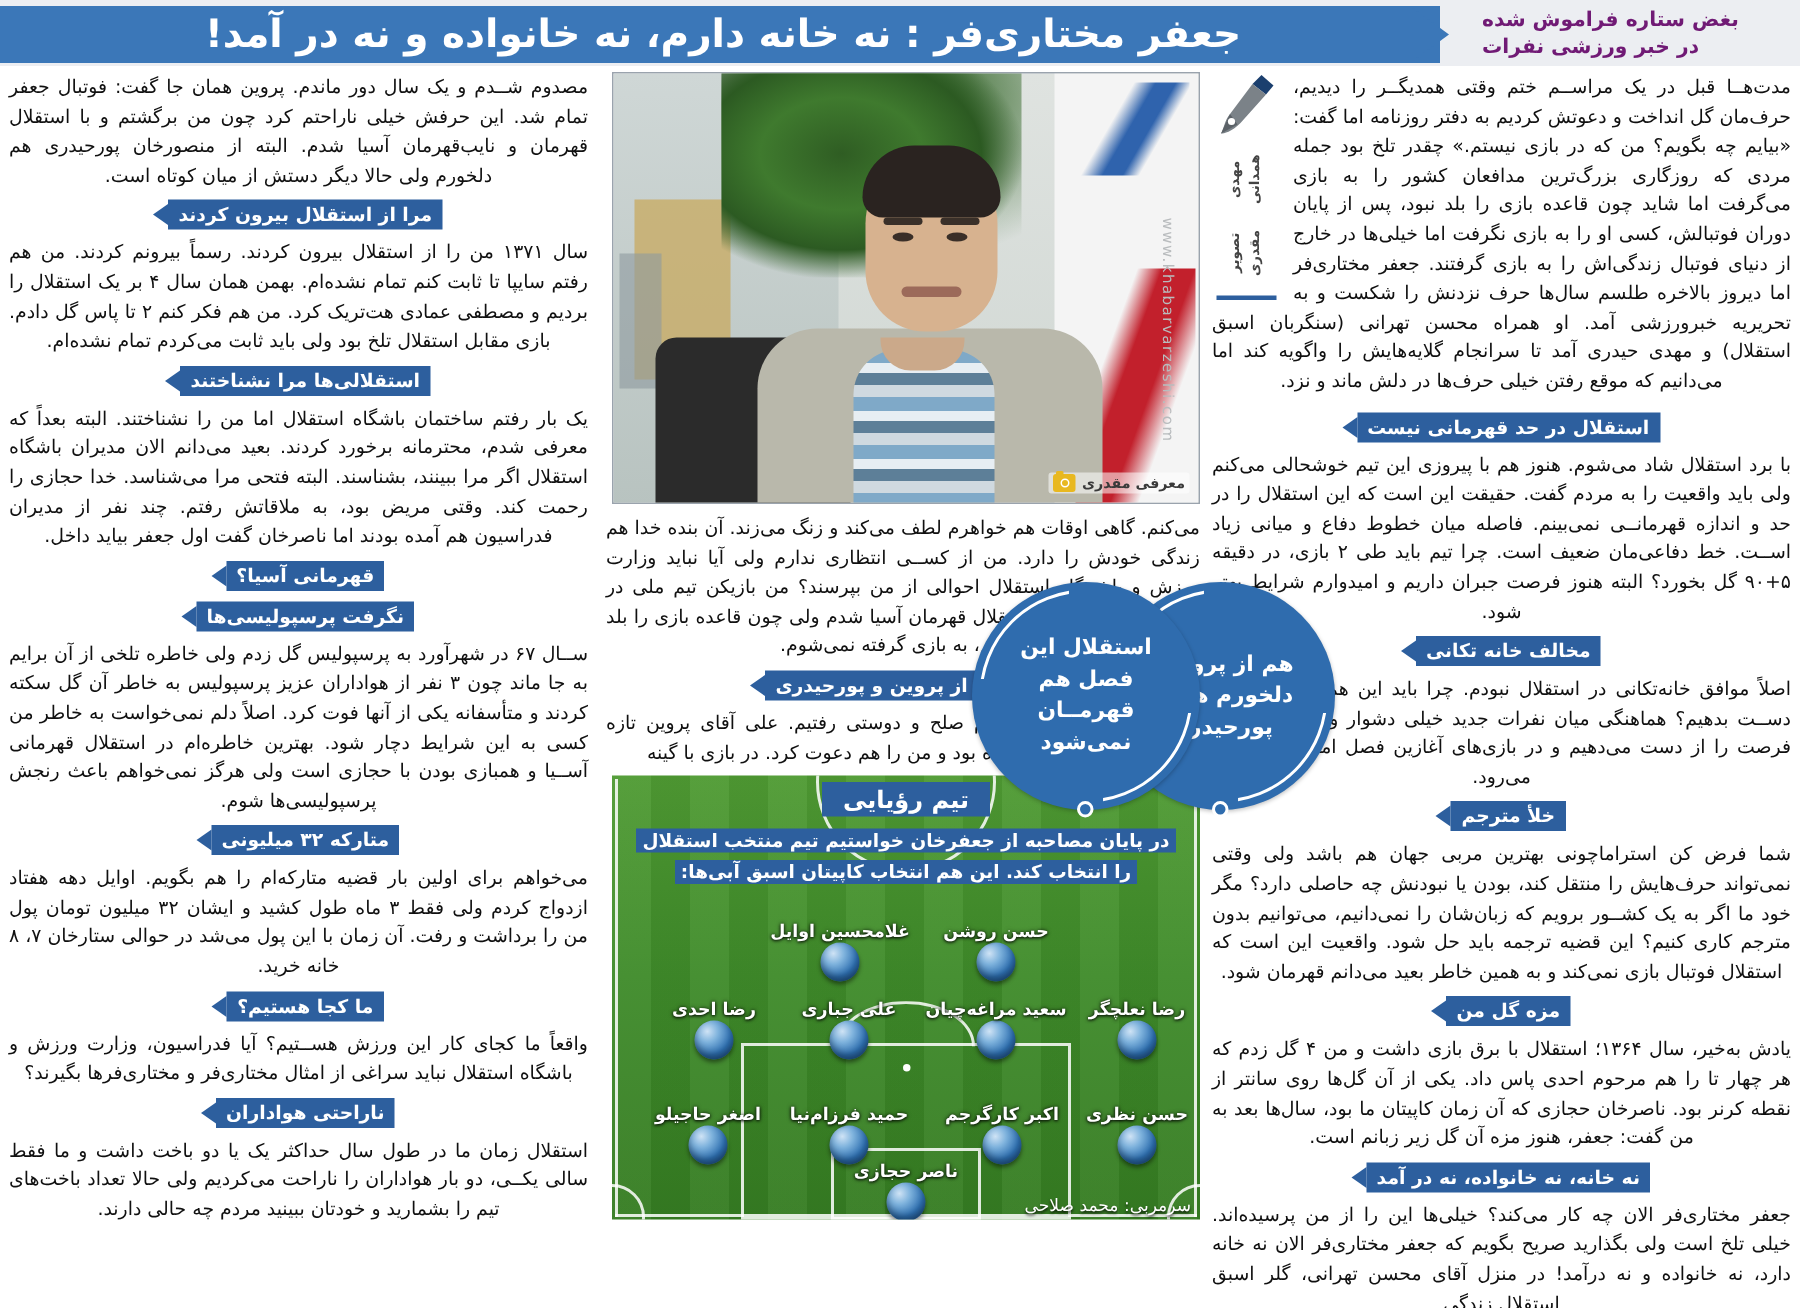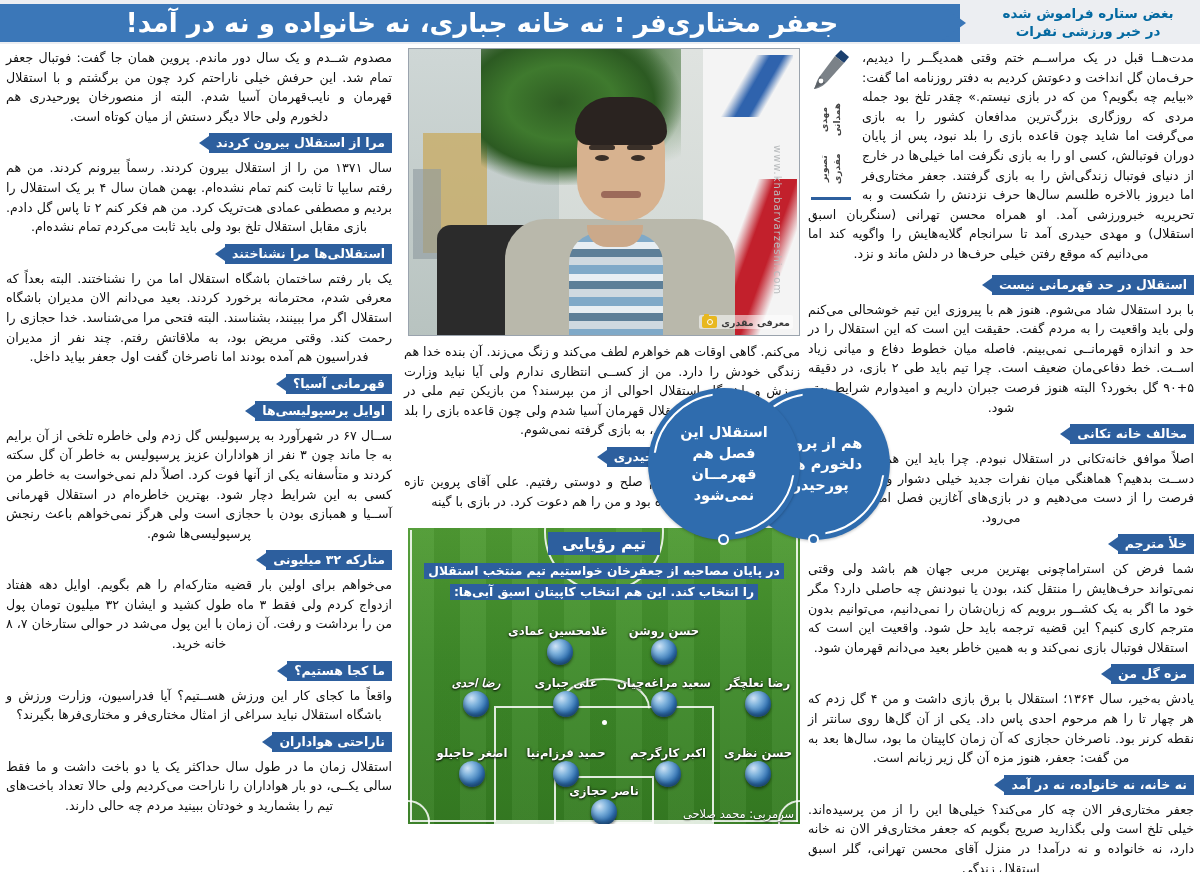--- a/index.html
+++ b/index.html
@@ -14,21 +14,21 @@
   }
   .page{position:relative;width:1200px;height:872px;}
 
   
   .masthead{
     position:absolute;left:0;top:0;width:1200px;height:44px;
     background:#eceef2;
   }
   .mast-kicker{
     position:absolute;right:12px;top:4px;width:200px;
-    text-align:center;color:#0369a1;font-weight:bold;
+    text-align:left;color:#701a75;font-weight:bold;
     font-size:13.5px;line-height:18px;letter-spacing:-0.2px;
   }
   .mast-title-wrap{
     position:absolute;left:0;top:4px;width:980px;height:38px;
   }
   .mast-title{
     position:absolute;left:0;top:0;width:960px;height:38px;
     background:#3b77b8;
     color:#ffffff;font-weight:bold;font-size:26px;
     line-height:38px;text-align:center;
@@ -51,21 +51,21 @@
   .body-txt{
     font-size:12.6px;line-height:19.6px;
     color:#101010;text-align:justify;
     text-align-last:center;
     margin:0 0 4px 0;
     letter-spacing:-0.15px;
   }
 
   
   .subhead{
-    display:flex;align-items:center;justify-content:flex-start;
+    display:flex;align-items:center;justify-content:center;
     margin:7px 0 5px 0;direction:rtl;
   }
   .subhead .diamond{
     width:0;height:0;flex:0 0 auto;
     border-top:7px solid transparent;
     border-bottom:7px solid transparent;
     border-right:10px solid #2d5f9e;
     margin-left:-1px;
   }
   .subhead .lbl{
@@ -172,21 +172,21 @@
   }
   .pullq .dot{
     position:absolute;left:70px;bottom:-5px;width:11px;height:11px;border-radius:50%;
     background:#2f6cae;border:2.5px solid #fff;box-sizing:border-box;
   }
   #pullq-parvin{right:310px;top:388px;}
   #pullq-esteghlal{right:400px;top:388px;left:auto;}
 
   
   .formation{
-    position:relative;width:392px;height:296px;margin-top:17px;
+    position:relative;width:392px;height:296px;margin-top:6px;
     background:
       repeating-linear-gradient(90deg,rgba(255,255,255,.045) 0 26px,rgba(0,0,0,.045) 26px 52px),
       linear-gradient(180deg,#4f9b33 0%,#3f8b2a 45%,#357c22 100%);
     overflow:hidden;
     box-sizing:border-box;
   }
   .f-lines{position:absolute;inset:0;}
   .f-line{position:absolute;background:rgba(255,255,255,.85);}
   .f-box{position:absolute;border:2px solid rgba(255,255,255,.85);box-sizing:border-box;}
   .f-circle{position:absolute;border:2px solid rgba(255,255,255,.85);border-radius:50%;box-sizing:border-box;}
@@ -232,21 +232,21 @@
 <body>
 
 <div class="page">
 
   <div class="masthead">
     <div class="mast-kicker">
       <div>بغض ستاره فراموش شده</div>
       <div>در خبر ورزشی نفرات</div>
     </div>
     <div class="mast-title-wrap">
-      <div class="mast-title">جعفر مختاری‌فر : نه خانه جباری، نه خانواده و نه در آمد!</div>
+      <div class="mast-title">جعفر مختاری‌فر : نه خانه دارم، نه خانواده و نه در آمد!</div>
       <div class="mast-arrow"></div>
     </div>
   </div>
 
   <div class="col col-right">
 
     <div class="clearfix">
       <div class="author-badge">
         <div class="author-nib">
           <svg width="40" height="44" viewBox="0 0 40 44" aria-hidden="true">
@@ -352,37 +352,37 @@
       </div>
       <div class="dreamsub">
         <span>در پایان مصاحبه از جعفرخان خواستیم تیم منتخب استقلال را انتخاب کند. این هم انتخاب کاپیتان اسبق آبی‌ها:</span>
       </div>
 
       <div class="player" style="right:88px;top:96px;">
         <div class="nm">حسن روشن</div>
         <div class="ball"></div>
       </div>
       <div class="player" style="right:192px;top:96px;">
-        <div class="nm">غلامحسین عمادی</div>
+        <div class="nm">غلامحسین اوایل</div>
         <div class="ball"></div>
       </div>
 
       <div class="player" style="right:-6px;top:148px;">
         <div class="nm">رضا نعلچگر</div>
         <div class="ball"></div>
       </div>
       <div class="player" style="right:88px;top:148px;">
         <div class="nm">سعید مراغه‌چیان</div>
         <div class="ball"></div>
       </div>
       <div class="player" style="right:186px;top:148px;">
         <div class="nm">علی جباری</div>
         <div class="ball"></div>
       </div>
-      <div class="player" style="right:276px;top:148px;font-style:italic;">
+      <div class="player" style="right:276px;top:148px;">
         <div class="nm">رضا احدی</div>
         <div class="ball"></div>
       </div>
 
       <div class="player" style="right:-6px;top:218px;">
         <div class="nm">حسن نظری</div>
         <div class="ball"></div>
       </div>
       <div class="player" style="right:84px;top:218px;">
         <div class="nm">اکبر کارگرجم</div>
@@ -420,21 +420,21 @@
       <span class="diamond"></span>
     </div>
     <p class="body-txt">یک بار رفتم ساختمان باشگاه استقلال اما من را نشناختند. البته بعداً که معرفی شدم، محترمانه برخورد کردند. بعید می‌دانم الان مدیران باشگاه استقلال اگر مرا ببینند، بشناسند. البته فتحی مرا می‌شناسد. خدا حجازی را رحمت کند. وقتی مریض بود، به ملاقاتش رفتم. چند نفر از مدیران فدراسیون هم آمده بودند اما ناصرخان گفت اول جعفر بیاید داخل.</p>
 
     <div class="subhead">
       <span class="lbl">قهرمانی آسیا؟</span>
       <span class="diamond"></span>
     </div>
 
     <div class="subhead">
-      <span class="lbl">اوایل پرسپولیسی‌ها</span>
+      <span class="lbl">نگرفت پرسپولیسی‌ها</span>
       <span class="diamond"></span>
     </div>
     <p class="body-txt">ســال ۶۷ در شهرآورد به پرسپولیس گل زدم ولی خاطره تلخی از آن برایم به جا ماند چون ۳ نفر از هواداران عزیز پرسپولیس به خاطر آن گل سکته کردند و متأسفانه یکی از آنها فوت کرد. اصلاً دلم نمی‌خواست به خاطر من کسی به این شرایط دچار شود. بهترین خاطره‌ام در استقلال قهرمانی آســیا و همبازی بودن با حجازی است ولی هرگز نمی‌خواهم باعث رنجش پرسپولیسی‌ها شوم.</p>
 
     <div class="subhead">
       <span class="lbl">متارکه ۳۲ میلیونی</span>
       <span class="diamond"></span>
     </div>
     <p class="body-txt">می‌خواهم برای اولین بار قضیه متارکه‌ام را هم بگویم. اوایل دهه هفتاد ازدواج کردم ولی فقط ۳ ماه طول کشید و ایشان ۳۲ میلیون تومان پول من را برداشت و رفت. آن زمان با این پول می‌شد در حوالی ستارخان ۷، ۸ خانه خرید.</p>
 

